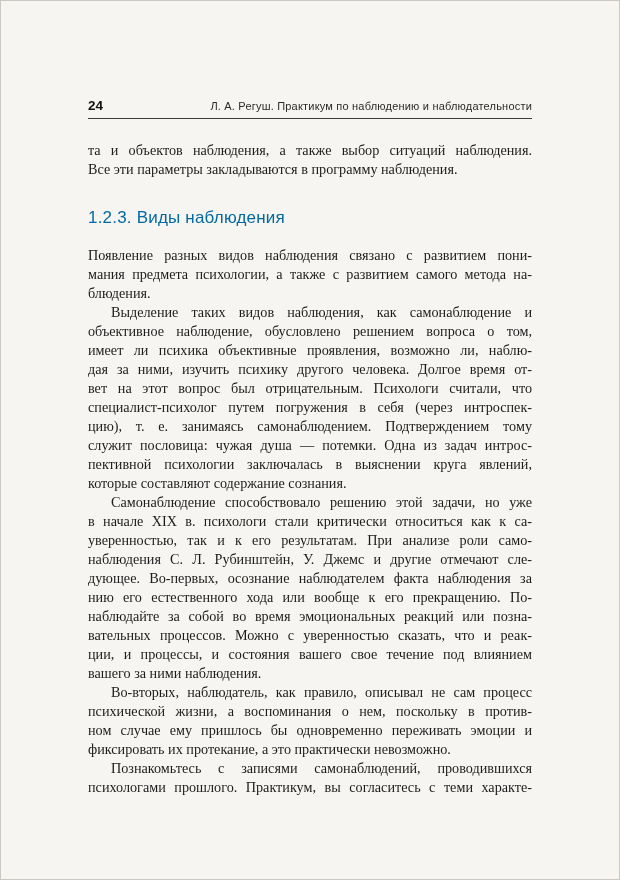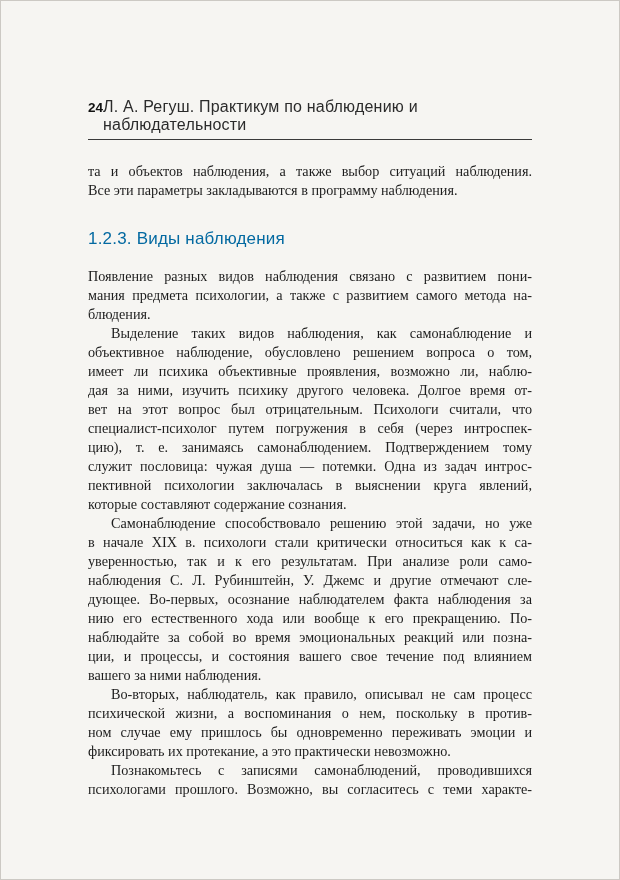--- a/index.html
+++ b/index.html
@@ -26,21 +26,21 @@
     justify-content: space-between;
     align-items: baseline;
     font-family: "Liberation Sans", sans-serif;
   }
   .page-number {
     font-size: 13.5px;
     font-weight: bold;
     color: #111;
   }
   .running-title {
-    font-size: 16px;
+    font-size: 11px;
     color: #2b2b2b;
     letter-spacing: 0.2px;
   }
   .header-rule {
     border: none;
     border-top: 1.2px solid #3a3a3a;
     margin: 5px 0 0 0;
   }
   main.page-body {
     margin-top: 22px;
@@ -112,30 +112,31 @@
             <div class="line last">которые составляют содержание сознания.</div>
           </div>
           <div class="para">
             <div class="line first-indent">Самонаблюдение способствовало решению этой задачи, но уже</div>
             <div class="line">в начале XIX в. психологи стали критически относиться как к са-</div>
             <div class="line">уверенностью, так и к его результатам. При анализе роли само-</div>
             <div class="line">наблюдения С. Л. Рубинштейн, У. Джемс и другие отмечают сле-</div>
             <div class="line">дующее. Во-первых, осознание наблюдателем факта наблюдения за</div>
             <div class="line">нию его естественного хода или вообще к его прекращению. По-</div>
             <div class="line">наблюдайте за собой во время эмоциональных реакций или позна-</div>
+            <div class="line">вательных процессов. Можно с уверенностью сказать, что и реак-</div>
             <div class="line">ции, и процессы, и состояния вашего свое течение под влиянием</div>
             <div class="line last">вашего за ними наблюдения.</div>
           </div>
           <div class="para">
             <div class="line first-indent">Во-вторых, наблюдатель, как правило, описывал не сам процесс</div>
             <div class="line">психической жизни, а воспоминания о нем, поскольку в против-</div>
             <div class="line">ном случае ему пришлось бы одновременно переживать эмоции и</div>
             <div class="line last">фиксировать их протекание, а это практически невозможно.</div>
           </div>
           <div class="para">
             <div class="line first-indent">Познакомьтесь с записями самонаблюдений, проводившихся</div>
-            <div class="line">психологами прошлого. Возможно, вы согласитесь с теми характе-</div>
+            <div class="line">психологами прошлого. Практикум, вы согласитесь с теми характе-</div>
           </div>
         </div>
     </main>
 
   </div>
 </div>
 
 </body></html>

